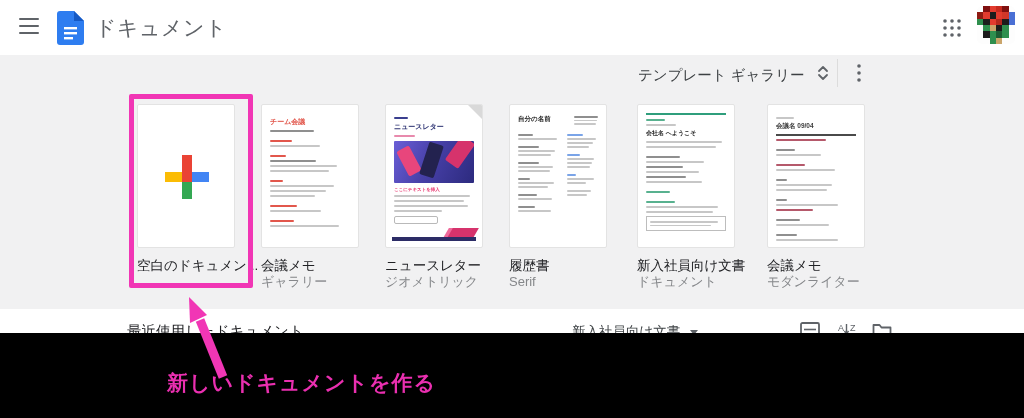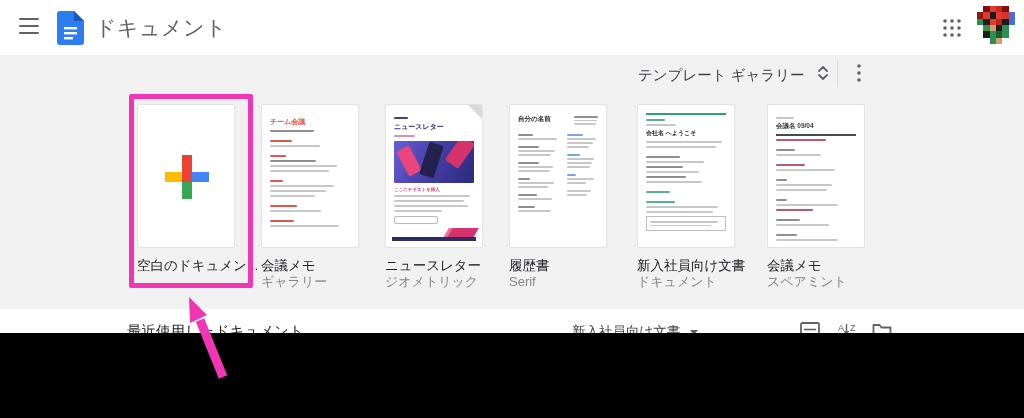--- a/index.html
+++ b/index.html
@@ -375,21 +375,21 @@
             <div class="ln m" style="width: 46%;"></div>
             <div class="ln sp" style="width: 20%;"></div>
             <div class="ln d" style="width: 30%;"></div>
             <div class="ln g" style="width: 66%;"></div>
             <div class="ln sp" style="width: 20%;"></div>
             <div class="ln d" style="width: 26%;"></div>
             <div class="ln g" style="width: 78%;"></div>
           </div>
       </div>
       <div class="card-label">会議メモ</div>
-      <div class="card-sub">スペアミント</div>
+      <div class="card-sub">モダンライター</div>
     </div>
   </div>
 
   <div class="recent-clip">
     <div class="recent-inner">
       <div class="recent-heading">最近使用したドキュメント</div>
       <div class="owner-filter"><span>新入社員向け文書</span><span class="owner-caret"></span></div>
       <div class="ric ric-list">
         <svg width="20" height="16" viewBox="0 0 20 16">
             <rect x="1" y="1" width="18" height="13" rx="1.5" fill="none" stroke="#5f6368" stroke-width="1.8"></rect>
@@ -410,14 +410,15 @@
           </svg>
       </div>
     </div>
   </div>
 
   <div class="hl-rect"></div>
   <svg class="anno-arrow" width="1024" height="418" viewBox="0 0 1024 418">
     <polygon points="189,297 207,315 190,323" fill="#f136b5"></polygon>
     <line x1="200" y1="320" x2="223" y2="377" stroke="#f136b5" stroke-width="9" stroke-linecap="butt"></line>
   </svg>
+  <div class="anno-text">新しいドキュメントを作る</div>
 
 </div>
 
 </body></html>

